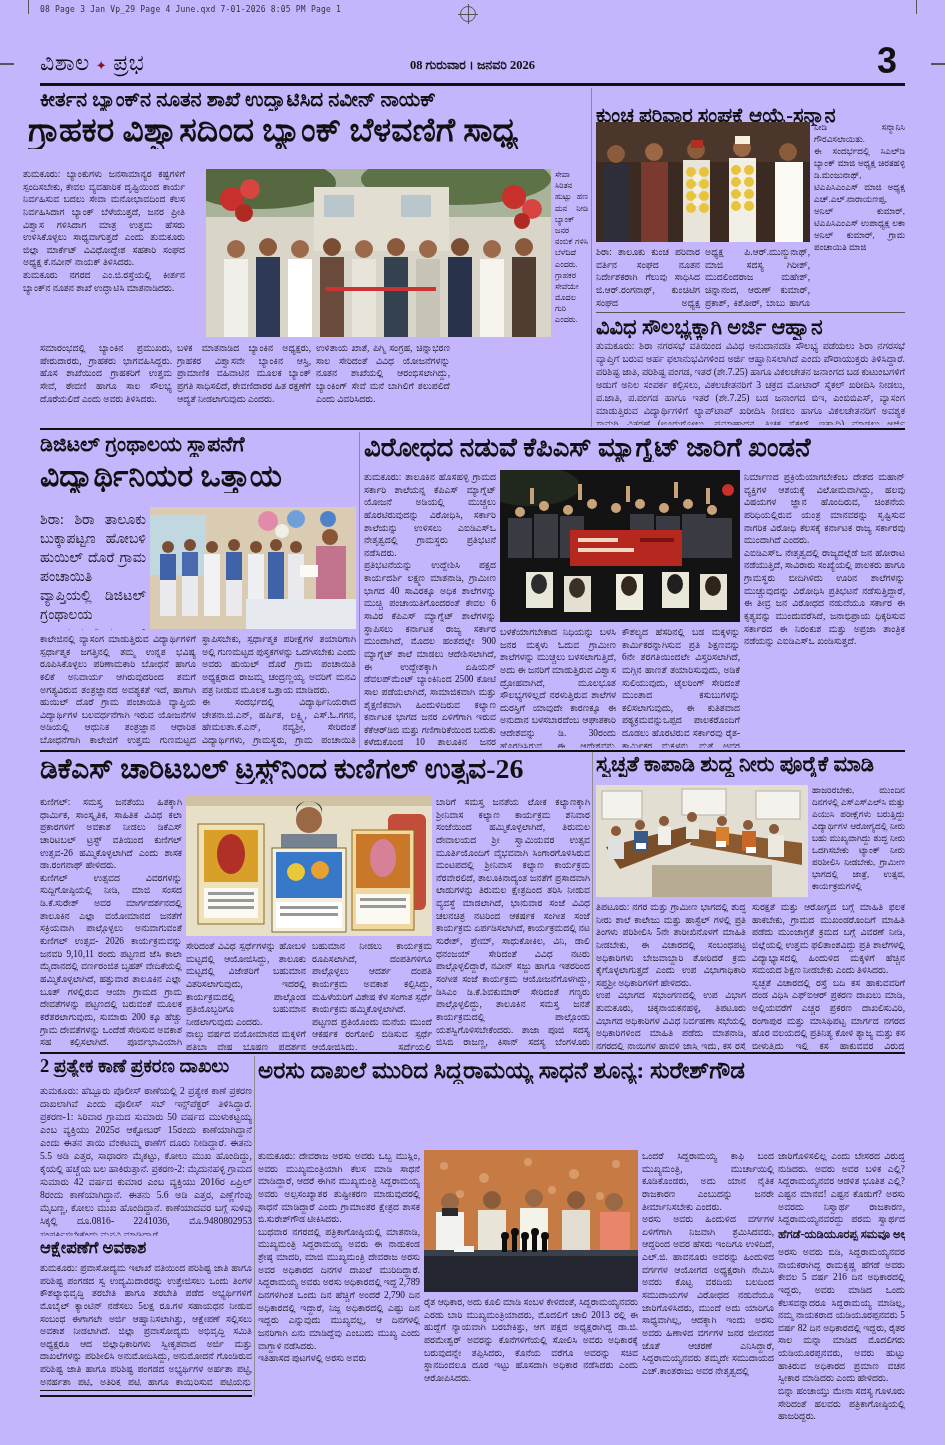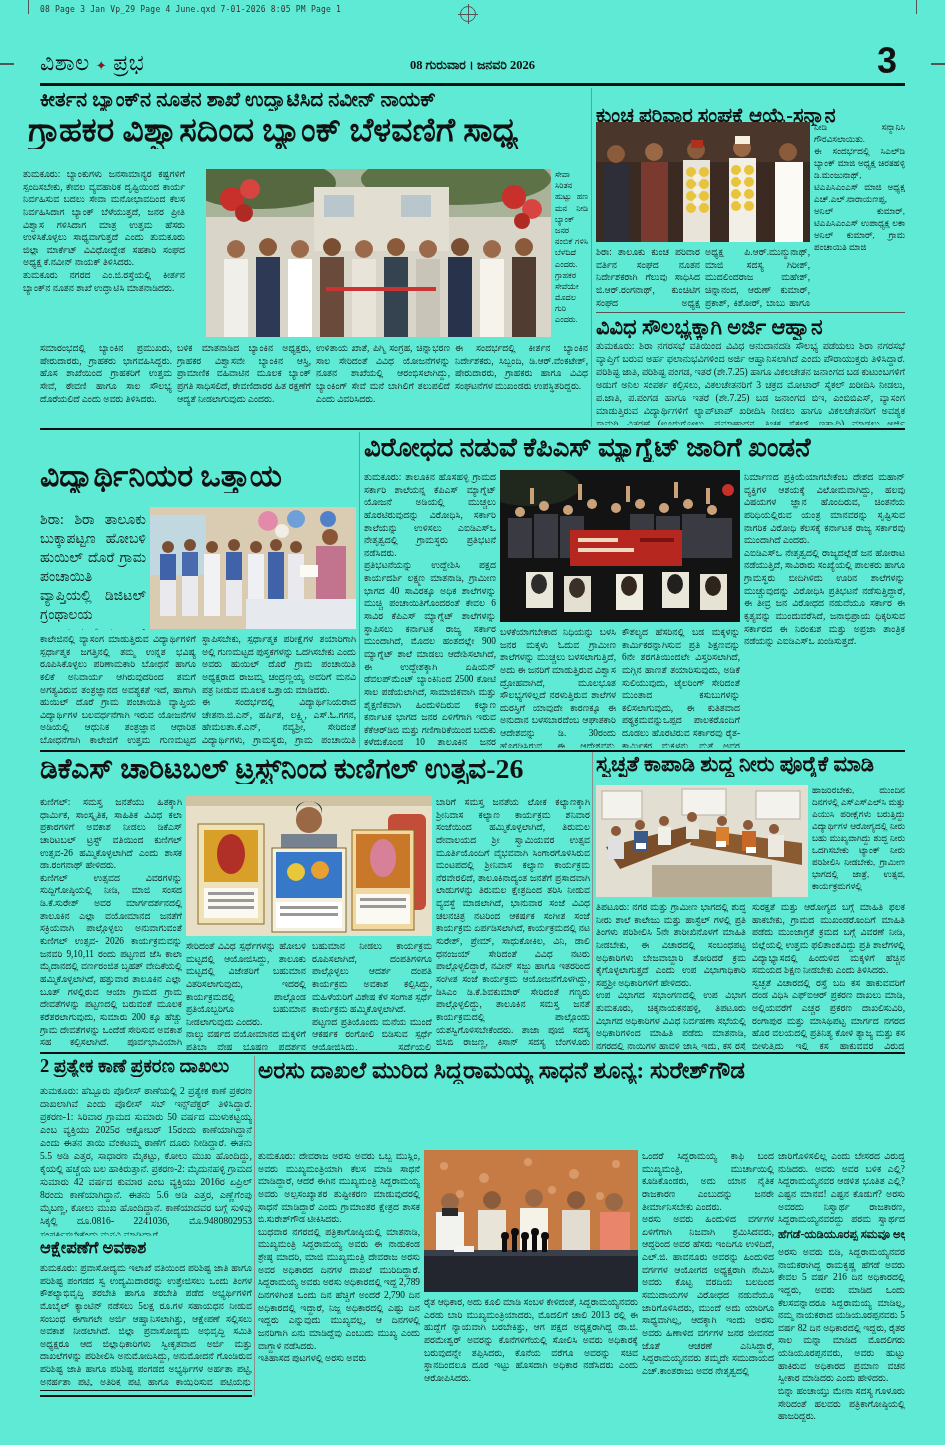--- a/index.html
+++ b/index.html
@@ -1,16 +1,16 @@
 <!DOCTYPE html>
 <html><head>
 <meta charset="utf-8">
 <style>
   html,body{margin:0;padding:0;background:#9a9a9a;}
-  .page{position:relative;width:945px;height:1445px;margin:0 auto;background:#5eead4;
+  .page{position:relative;width:945px;height:1445px;margin:0 auto;background:#c4b5fd;
         font-family:"Liberation Serif","DejaVu Serif",serif;color:#111;overflow:hidden;}
   .abs{position:absolute;}
   .printline{font-family:"DejaVu Sans Mono",monospace;font-size:8px;color:#333;letter-spacing:.2px;}
   .crosshair{width:14px;height:14px;border:1px solid #555;border-radius:50%;}
   .crosshair:before,.crosshair:after{content:"";position:absolute;background:#555;}
   .crosshair:before{left:50%;top:-3px;width:1px;height:20px;}
   .crosshair:after{top:50%;left:-3px;height:1px;width:20px;}
   .edgemark{background:#555;}
   .logo{font-size:22px;font-weight:normal;letter-spacing:.5px;color:#0d0d12;}
   .logo .mark{color:#8a1620;font-size:13px;}
@@ -88,21 +88,20 @@
         <circle cx="318" cy="78" r="9" fill="#8a5a3a"></circle>
           <rect x="306" y="88" width="24" height="80" fill="#503c30"></rect>
       </g>
       <rect x="120" y="118" width="110" height="4" fill="#cc3333"></rect>
     </svg>
   </div>
   <div class="abs col" style="left:555px;top:169px;width:33px;height:168px;font-size:8px;line-height:1.4;">ಸೇವಾ ಸಿರಿತನ ಹುಟ್ಟು ಹಣ ಮನ ನೀಡಿ ಬ್ಯಾಂಕ್ ಜನರ ನಂಬಿಕೆ ಗಳಿಸಿ ಬೆಳೆದಿದೆ ಎಂದರು. ಗ್ರಾಹಕರ ಸೇವೆಯೇ ಮೊದಲ ಗುರಿ ಎಂದರು.</div>
   <div class="abs col" style="left:40px;top:342px;width:132px;height:86px;">ಸಮಾರಂಭದಲ್ಲಿ ಬ್ಯಾಂಕಿನ ಪ್ರಮುಖರು, ಷೇರುದಾರರು, ಗ್ರಾಹಕರು ಭಾಗವಹಿಸಿದ್ದರು. ಹೊಸ ಶಾಖೆಯಿಂದ ಗ್ರಾಹಕರಿಗೆ ಉತ್ತಮ ಸೇವೆ, ಠೇವಣಿ ಹಾಗೂ ಸಾಲ ಸೌಲಭ್ಯ ದೊರೆಯಲಿದೆ ಎಂದು ಅವರು ತಿಳಿಸಿದರು.</div>
   <div class="abs col" style="left:177px;top:342px;width:134px;height:86px;">ಬಳಿಕ ಮಾತನಾಡಿದ ಬ್ಯಾಂಕಿನ ಅಧ್ಯಕ್ಷರು, ಗ್ರಾಹಕರ ವಿಶ್ವಾಸವೇ ಬ್ಯಾಂಕಿನ ಆಸ್ತಿ, ಪ್ರಾಮಾಣಿಕ ವಹಿವಾಟಿನ ಮೂಲಕ ಬ್ಯಾಂಕ್ ಪ್ರಗತಿ ಸಾಧಿಸಲಿದೆ, ಠೇವಣಿದಾರರ ಹಿತ ರಕ್ಷಣೆಗೆ ಆದ್ಯತೆ ನೀಡಲಾಗುವುದು ಎಂದರು.</div>
   <div class="abs col" style="left:316px;top:342px;width:134px;height:86px;">ಉಳಿತಾಯ ಖಾತೆ, ಪಿಗ್ಮಿ ಸಂಗ್ರಹ, ಚಿನ್ನಾಭರಣ ಸಾಲ ಸೇರಿದಂತೆ ವಿವಿಧ ಯೋಜನೆಗಳನ್ನು ನೂತನ ಶಾಖೆಯಲ್ಲಿ ಆರಂಭಿಸಲಾಗಿದ್ದು, ಬ್ಯಾಂಕಿಂಗ್ ಸೇವೆ ಮನೆ ಬಾಗಿಲಿಗೆ ತಲುಪಲಿದೆ ಎಂದು ವಿವರಿಸಿದರು.</div>
-  <div class="abs col" style="left:455px;top:342px;width:133px;height:86px;">ಈ ಸಂದರ್ಭದಲ್ಲಿ ಕೀರ್ತನ ಬ್ಯಾಂಕಿನ ನಿರ್ದೇಶಕರು, ಸಿಬ್ಬಂದಿ, ಡಿ.ಆರ್.ವೆಂಕಟೇಶ್, ಷೇರುದಾರರು, ಗ್ರಾಹಕರು ಹಾಗೂ ವಿವಿಧ ಸಂಘಟನೆಗಳ ಮುಖಂಡರು ಉಪಸ್ಥಿತರಿದ್ದರು.</div>
 
   <div class="abs vdiv" style="left:591px;top:88px;width:1px;height:339px;"></div>
 
   <div class="abs headline" style="left:596px;top:104px;width:309px;font-size:20px;">ಕುಂಚ ಪರಿವಾರ ಸಂಘಕ್ಕೆ ಆಯ್ಕೆ-ಸನ್ಮಾನ</div>
   <div class="abs photo" style="left:596px;top:122px;width:214px;height:120px;">
     <svg viewBox="0 0 214 120" preserveAspectRatio="none">
       <rect width="214" height="120" fill="#3a2a22"></rect>
       <rect width="214" height="40" fill="#4a362a"></rect>
       <circle cx="20" cy="32" r="9" fill="#8a5c3c"></circle>
         <rect x="8" y="42" width="26" height="78" fill="#2e2e38"></rect>
@@ -148,20 +147,21 @@
 ಈ ಸಂದರ್ಭದಲ್ಲಿ ಸಿಎಲ್‌ಡಿ ಬ್ಯಾಂಕ್ ಮಾಜಿ ಅಧ್ಯಕ್ಷ ಚಿರತಹಳ್ಳಿ ಡಿ.ಮಂಜುನಾಥ್, ಟಿಎಪಿಸಿಎಂಎಸ್ ಮಾಜಿ ಅಧ್ಯಕ್ಷ ಎಚ್.ಎಲ್.ನಾರಾಯಣಪ್ಪ, ಅನಿಲ್ ಕುಮಾರ್, ಟಿಎಪಿಸಿಎಂಎಸ್ ಉಪಾಧ್ಯಕ್ಷ ಲಕಾ ಅನಿಲ್ ಕುಮಾರ್, ಗ್ರಾಮ ಪಂಚಾಯಿತಿ ಮಾಜಿ</div>
   <div class="abs col" style="left:596px;top:246px;width:104px;height:64px;">ಶಿರಾ: ತಾಲೂಕು ಕುಂಚ ಪರಿವಾರ ವರ್ತಿನ ಸಂಘದ ನೂತನ ನಿರ್ದೇಶಕರಾಗಿ ಗೆಲುವು ಸಾಧಿಸಿದ ಜಿ.ಆರ್.ರಂಗನಾಥ್, ಕುಂಚಿಟಿಗ ಸಂಘದ ಅಧ್ಯಕ್ಷ ಕೆ.ಎಲ್.ಮುಕುಂದಪ್ಪ, ಕೆ.ಆರ್.ಮಹೇಂದ್ರ ಗೆಳೆಯ ಅವರಿಗೆ ಶಿರಾ ತಾಲೂಕಿನ ಕಲ್ಲುಹಳ್ಳಿ ಗ್ರಾಮದಲ್ಲಿ ಅದ್ದೂರಿ ಸ್ವಾಗತ</div>
   <div class="abs col" style="left:705px;top:246px;width:105px;height:64px;">ಅಧ್ಯಕ್ಷ ಪಿ.ಆರ್.ಮುನ್ಮುನಾಥ್, ಮಾಜಿ ಸದಸ್ಯ ಗಿರೀಶ್, ಮುದಲಿಂದರಾಜ ಮಹೇಶ್, ಚಿನ್ನಾನಂದ, ಆರುಣ್ ಕುಮಾರ್, ಪ್ರಕಾಶ್, ಕಿಶೋರ್, ಬಾಬು ಹಾಗೂ ಹಂದಿಕುಂಟೆ ಗ್ರಾಮ ಪಂಚಾಯಿತಿ ಮುಖಂಡರು, ಕಲ್ಲುಹಳ್ಳಿ ಗ್ರಾಮಸ್ಥರು ಹಾಜರಿದ್ದರು.</div>
 
   <div class="abs" style="left:596px;top:312px;width:309px;height:1px;background:#555;"></div>
   <div class="abs subhead" style="left:596px;top:315px;width:309px;font-size:21px;">ವಿವಿಧ ಸೌಲಭ್ಯಕ್ಕಾಗಿ ಅರ್ಜಿ ಆಹ್ವಾನ</div>
   <div class="abs col" style="left:596px;top:339px;width:309px;height:86px;font-size:9.6px;">ತುಮಕೂರು: ಶಿರಾ ನಗರಸಭೆ ವತಿಯಿಂದ ವಿವಿಧ ಅನುದಾನದಡಿ ಸೌಲಭ್ಯ ಪಡೆಯಲು ಶಿರಾ ನಗರಸಭೆ ವ್ಯಾಪ್ತಿಗೆ ಬರುವ ಅರ್ಹ ಫಲಾನುಭವಿಗಳಿಂದ ಅರ್ಜಿ ಆಹ್ವಾನಿಸಲಾಗಿದೆ ಎಂದು ಪೌರಾಯುಕ್ತರು ತಿಳಿಸಿದ್ದಾರೆ. ಪರಿಶಿಷ್ಟ ಜಾತಿ, ಪರಿಶಿಷ್ಟ ಪಂಗಡ, ಇತರೆ (ಶೇ.7.25) ಹಾಗೂ ವಿಕಲಚೇತನ ಜನಾಂಗದ ಬಡ ಕುಟುಂಬಗಳಿಗೆ ಅಡುಗೆ ಅನಿಲ ಸಂಪರ್ಕ ಕಲ್ಪಿಸಲು, ವಿಕಲಚೇತನರಿಗೆ 3 ಚಕ್ರದ ಮೋಟಾರ್ ಸೈಕಲ್ ಖರೀದಿಸಿ ನೀಡಲು, ಪ.ಜಾತಿ, ಪ.ಪಂಗಡ ಹಾಗೂ ಇತರೆ (ಶೇ.7.25) ಬಡ ಜನಾಂಗದ ಬಿಇ, ಎಂಬಿಬಿಎಸ್, ವ್ಯಾಸಂಗ ಮಾಡುತ್ತಿರುವ ವಿದ್ಯಾರ್ಥಿಗಳಿಗೆ ಲ್ಯಾಪ್‌ಟಾಪ್ ಖರೀದಿಸಿ ನೀಡಲು ಹಾಗೂ ವಿಕಲಚೇತನರಿಗೆ ಅವಶ್ಯಕ ಸಾಮಗ್ರಿ ವಿತರಣೆ (ಊರುಗೋಲು, ಪ್ರಮಾಣಾಧನ, ತ್ರಿಚಕ್ರ ಸೈಕಲ್, ಇತ್ಯಾದಿ) ಮಾಡಲು ಅರ್ಜಿ ಆಹ್ವಾನಿಸಲಾಗಿದೆ. ಆಸಕ್ತ ಫಲಾನುಭವಿಗಳು ನಿಗದಿತ ಅರ್ಜಿ ನಮೂನೆ ಪಡೆದು ಜನವರಿ 17 ರೊಳಗಾಗಿ ಪೌರಾಯುಕ್ತರು, ನಗರಸಭೆ, ಶಿರಾ ಇವರಿಗೆ ಸಲ್ಲಿಸುವುದಾಗಿದೆ.</div>
 
   <div class="abs rule" style="left:40px;top:428px;width:865px;height:2px;"></div>
 
+  <div class="abs kicker" style="left:40px;top:433px;width:318px;font-size:20.5px;">ಡಿಜಿಟಲ್ ಗ್ರಂಥಾಲಯ ಸ್ಥಾಪನೆಗೆ</div>
   <div class="abs headline" style="left:40px;top:459px;width:318px;font-size:30px;">ವಿದ್ಯಾರ್ಥಿನಿಯರ ಒತ್ತಾಯ</div>
   <div class="abs col" style="left:40px;top:510px;width:106px;height:120px;font-size:14px;">ಶಿರಾ: ಶಿರಾ ತಾಲೂಕು ಬುಕ್ಕಾಪಟ್ಟಣ ಹೋಬಳಿ ಹುಯಿಲ್ ದೊರೆ ಗ್ರಾಮ ಪಂಚಾಯಿತಿ ವ್ಯಾಪ್ತಿಯಲ್ಲಿ ಡಿಜಿಟಲ್ ಗ್ರಂಥಾಲಯ ಸ್ಥಾಪಿಸುವಂತೆ ಹುಯಿಲ್ ದೊರೆ ಸರ್ಕಾರಿ ಸ್ವತಂತ್ರ ಪದವಿ ಪೂರ್ವ ಕಾಲೇಜಿನ ವಿದ್ಯಾರ್ಥಿನಿಯರು ಗ್ರಾಮ ಪಂಚಾಯಿತಿ ಅಧ್ಯಕ್ಷರಿಗೆ ಮನವಿ ಸಲ್ಲಿಸಿದರು.
 ಹುಯಿಲ್ ದೊರೆ ಗ್ರಾಮ ಪಂಚಾಯಿತಿ ವ್ಯಾಪ್ತಿಗೆ ಒಳಪಡುವ ಸರ್ಕಾರಿ ಸ್ವತಂತ್ರ ಪದವಿ ಪೂರ್ವ</div>
   <div class="abs photo" style="left:150px;top:507px;width:206px;height:122px;">
     <svg viewBox="0 0 206 122" preserveAspectRatio="none">
       <rect width="206" height="122" fill="#d9ccb2"></rect>
       <rect x="0" y="8" width="56" height="60" fill="#c2d8e0"></rect>
       <circle cx="118" cy="14" r="10" fill="#e389a9"></circle>
         <circle cx="146" cy="12" r="9" fill="#6f9fd8"></circle>
         <circle cx="132" cy="24" r="7" fill="#f0eee6"></circle>

